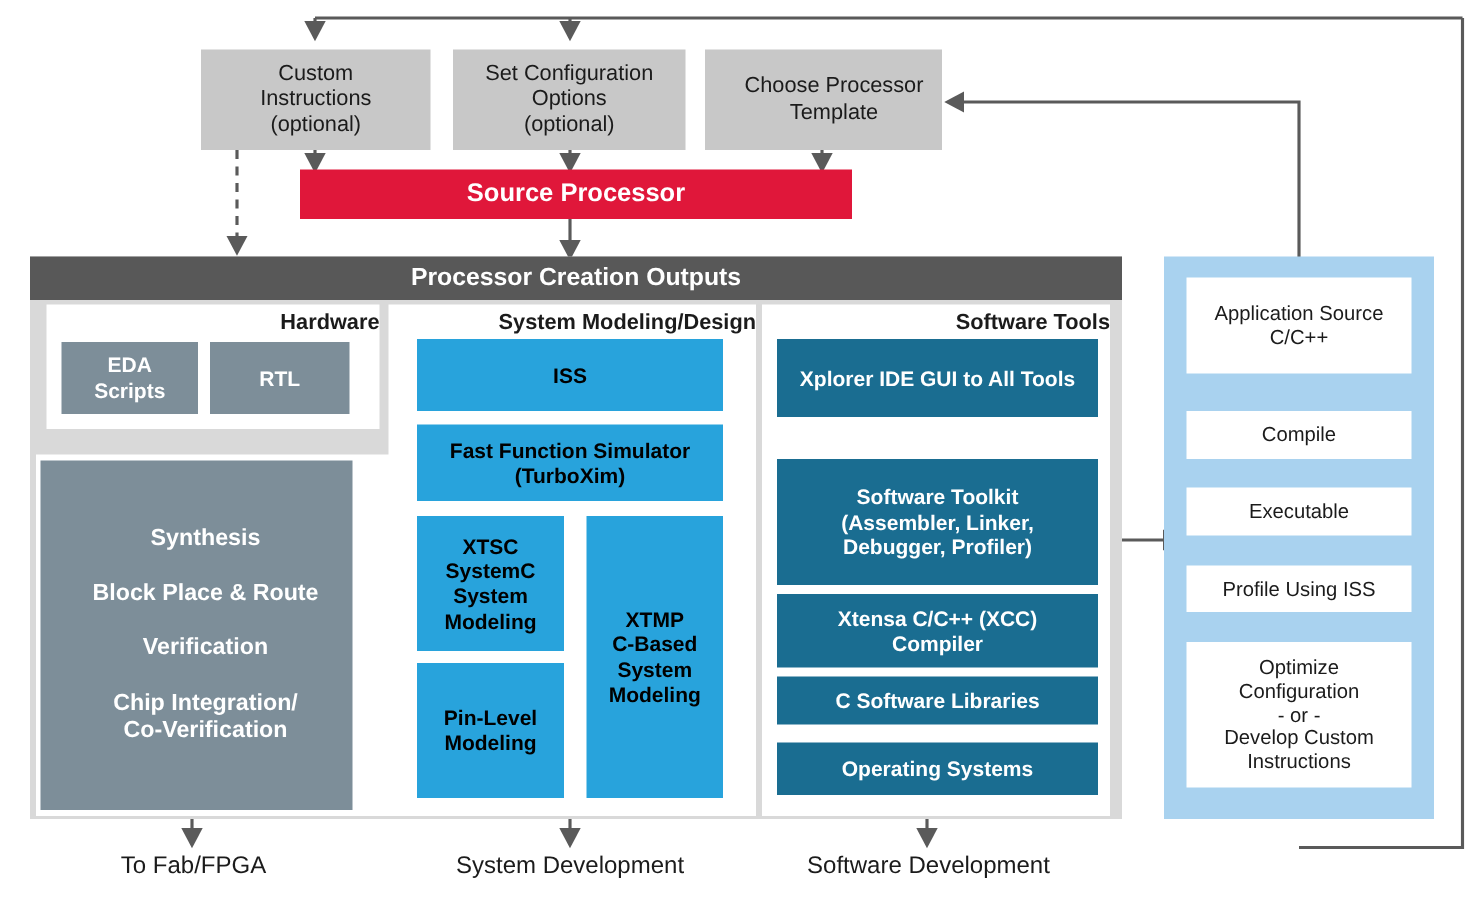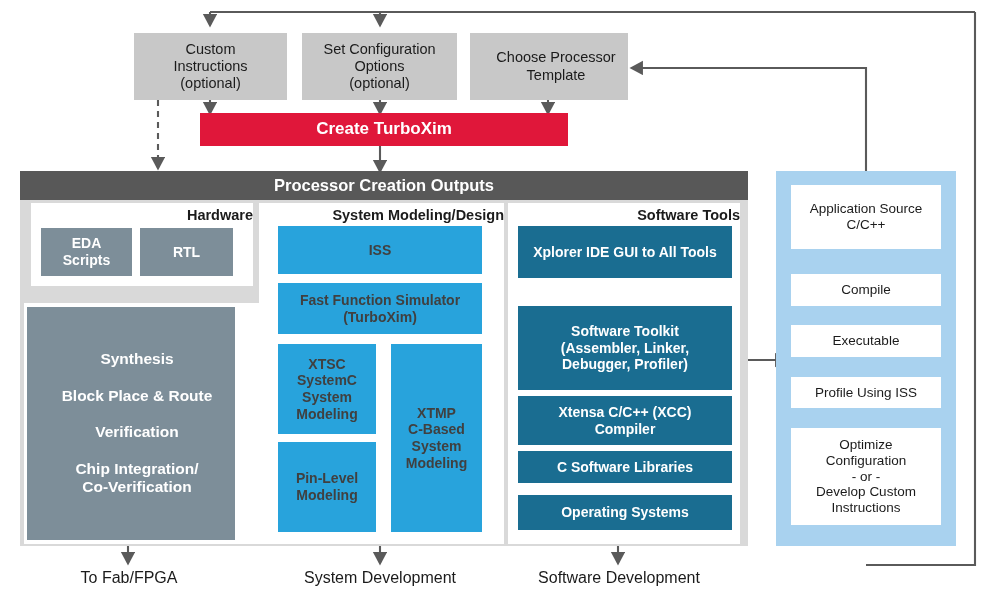--- a/index.html
+++ b/index.html
@@ -82,21 +82,21 @@
     color:#ffffff;
     font-size:14px;
     font-weight:bold;
   }
   .slate-big{
     background:#7d8e99;
     color:#ffffff;
   }
   .lblue{
     background:#28a3dc;
-    color:#404040;
+    color:#000000;
     font-size:14px;
     font-weight:bold;
   }
   .dblue{
     background:#1a6d91;
     color:#ffffff;
     font-size:14px;
     font-weight:bold;
   }
 
@@ -199,21 +199,21 @@
 Options
 (optional)</span>
   </div>
 
   <div class="node gray-box" style="left:470px;top:33px;width:158px;height:67px;">
     <span style="white-space:pre-line;padding-left:14px;">Choose Processor
 Template</span>
   </div>
 
   <div class="node red-bar" style="left:200px;top:113px;width:368px;height:33px;">
-    <span>Create TurboXim</span>
+    <span>Source Processor</span>
   </div>
 
   <div class="outer-panel" style="left:20px;top:171px;width:728px;height:375px;"></div>
 
   <div class="dark-header" style="left:20px;top:171px;width:728px;height:29px;">
     <span>Processor Creation Outputs</span>
   </div>
 
   <div class="white-panel" style="left:31px;top:203px;width:222px;height:83px;"></div>
   <div class="panel-title" style="left:31px;top:204px;width:222px;height:22px;">

